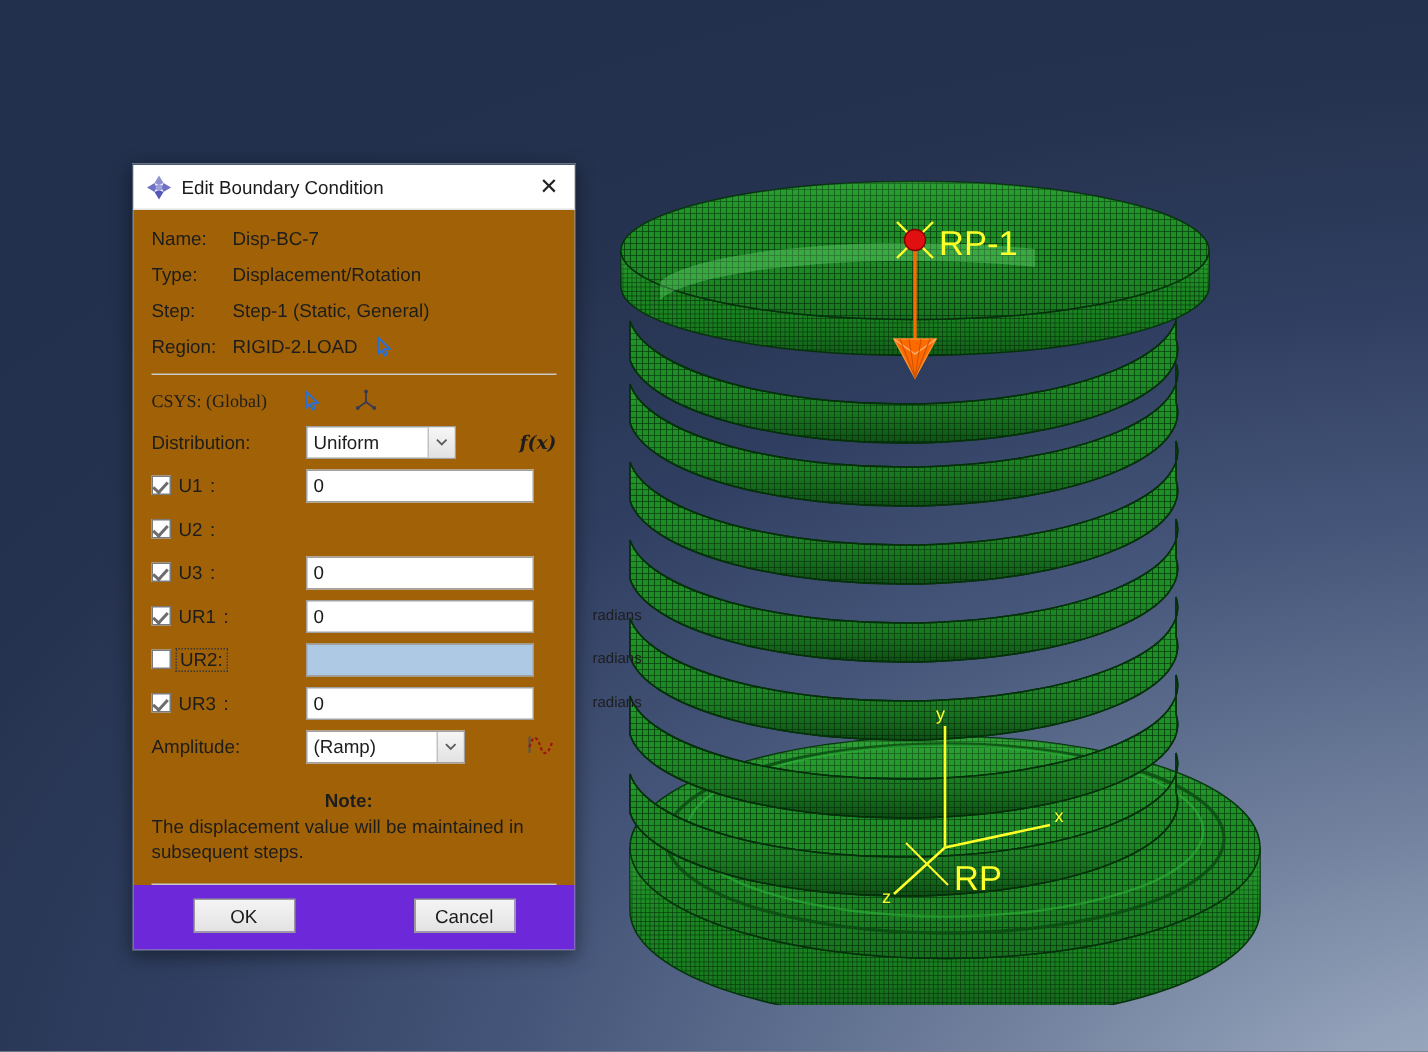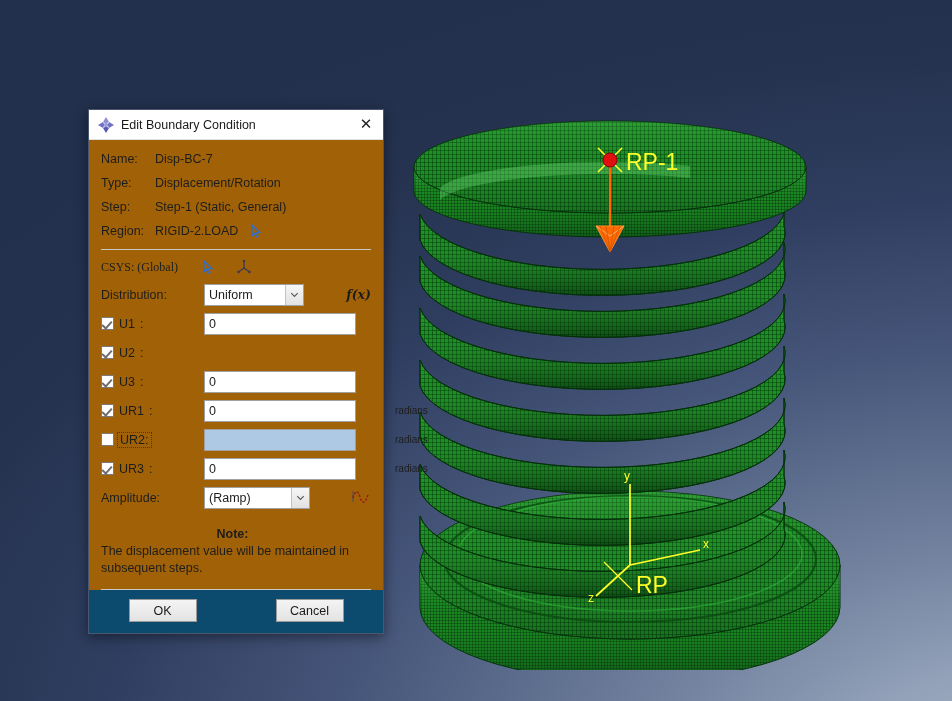--- a/index.html
+++ b/index.html
@@ -203,21 +203,21 @@
 
   .btn-sep {
     height: 1px;
     background: #c8c8c8;
     margin: 12px 0 0 0;
   }
   .buttons {
     display: flex;
     justify-content: space-around;
     padding: 9px 0 11px 0;
-    background: #0c4a6e;
+    background: #6d28d9;
   }
   .btn {
     width: 68px;
     height: 23px;
     border: 1px solid #9a9a9a;
     background: linear-gradient(#f4f4f4, #e3e3e3);
     font-family: "Liberation Sans", sans-serif;
     font-size: 12.5px;
     color: #1a1a1a;
     cursor: default;

